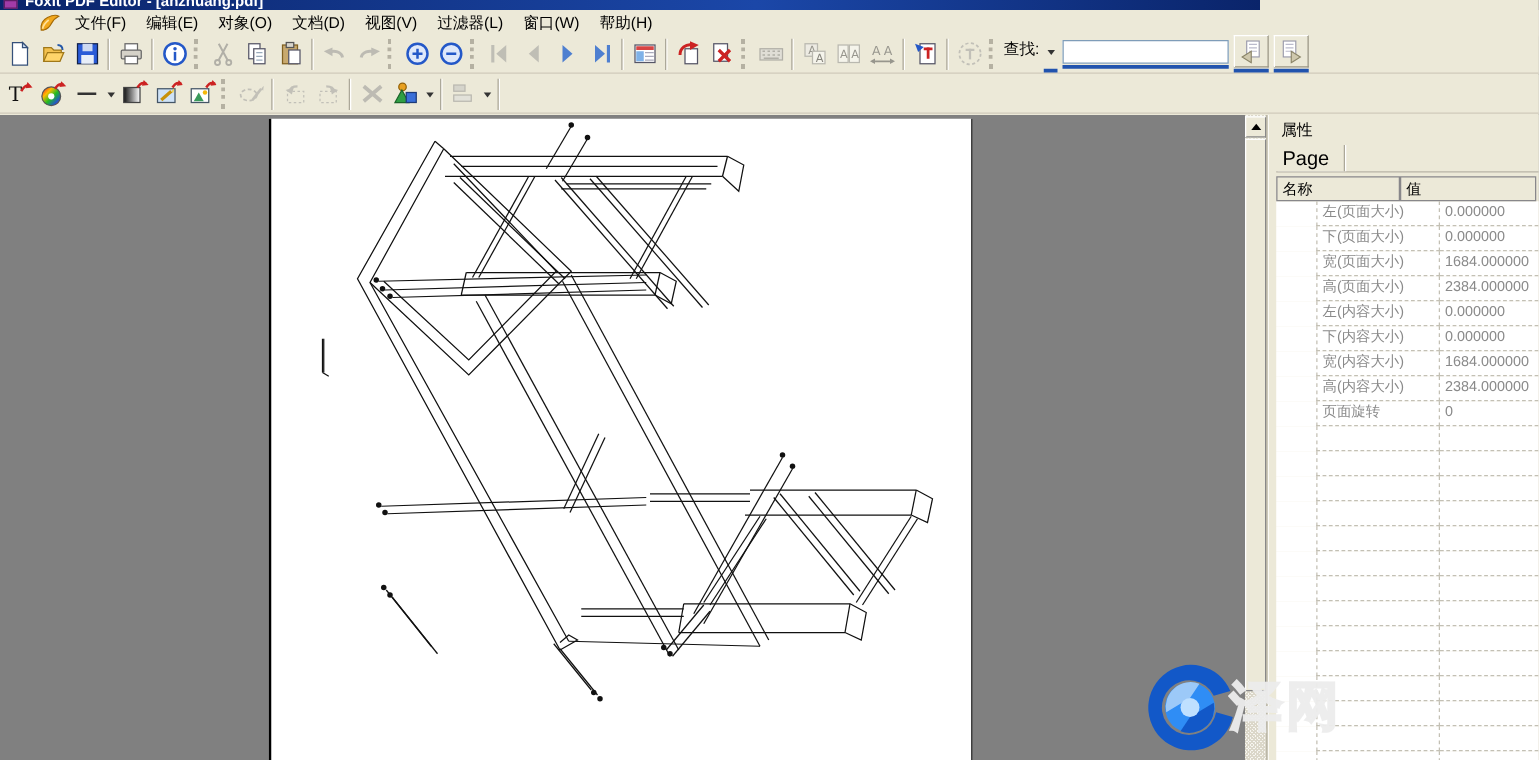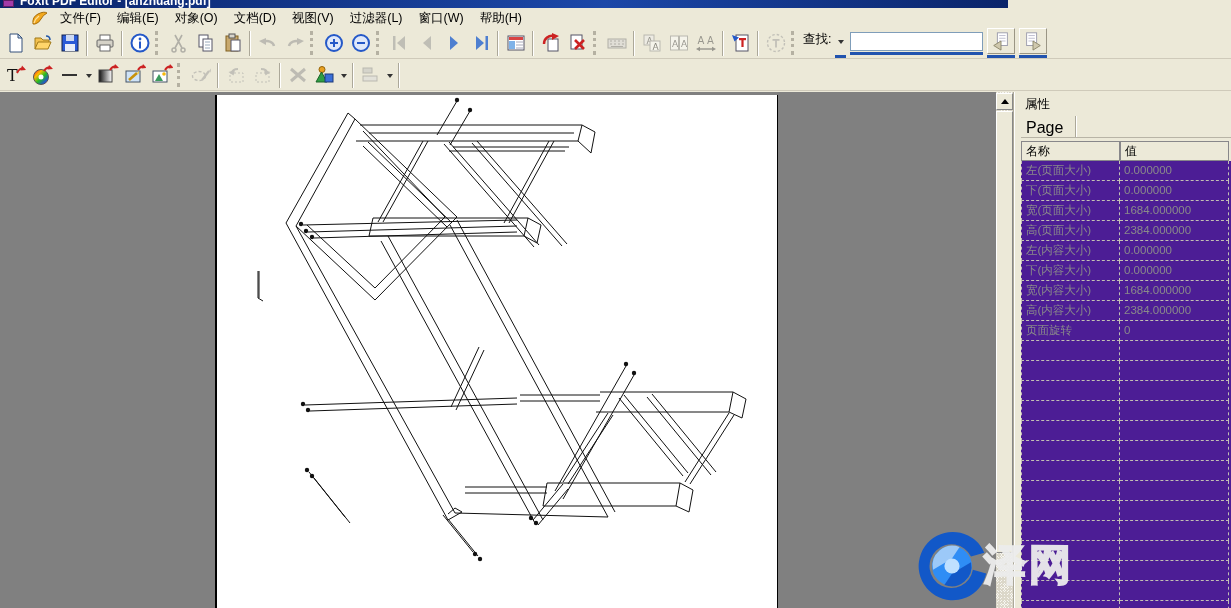--- a/index.html
+++ b/index.html
@@ -54,21 +54,21 @@
   .sidepanel{position:absolute;left:1021px;top:0;width:210px;height:516px;background:#ece9d8;box-sizing:border-box;}
   .ptitle{font-size:12.5px;color:#000;padding:4px 0 3px 4px;border-bottom:1px solid #e2deද0;}
   .ptabrow{height:21px;border-bottom:1px solid #b8b4a6;display:flex;}
   .ptab{font-size:16px;padding:3px 12px 0 5px;border-right:1px solid #aca899;box-shadow:1px 0 0 #fff;height:21px;box-sizing:border-box;}
   .ptable{margin-top:3px;font-size:11.5px;}
   .prow{display:flex;height:20px;line-height:19px;}
   .phead .pcell{background:#ece9d8;border:1px solid #88878a;color:#000;font-size:12px;}
   .pcell{box-sizing:border-box;padding-left:4px;overflow:hidden;white-space:nowrap;}
   .cname{width:99px;flex:0 0 auto;}
   .cval{width:109px;flex:0 0 auto;}
-  .pbody .prow{background:#4c1d95;color:#8a8a8a;}
+  .pbody .prow{background:#ffffff;color:#8a8a8a;padding-left:32px;}
   .pbody .cname{border-right:1px dashed #c3c0b4;border-bottom:1px dashed #c3c0b4;border-left:1px dashed #c3c0b4;}
   .pbody .cval{border-right:1px dashed #c3c0b4;border-bottom:1px dashed #c3c0b4;}
   
   .watermark{position:absolute;left:914px;top:528px;width:320px;height:80px;z-index:50;pointer-events:none;display:flex;}
   .wmtext{font-size:42px;line-height:74px;letter-spacing:3px;margin-left:-6px;font-weight:bold;
           color:rgba(255,255,255,.92);-webkit-text-fill-color:transparent;-webkit-text-stroke:2px rgba(236,236,236,.95);}
 </style>
 </head>
 <body>
 

